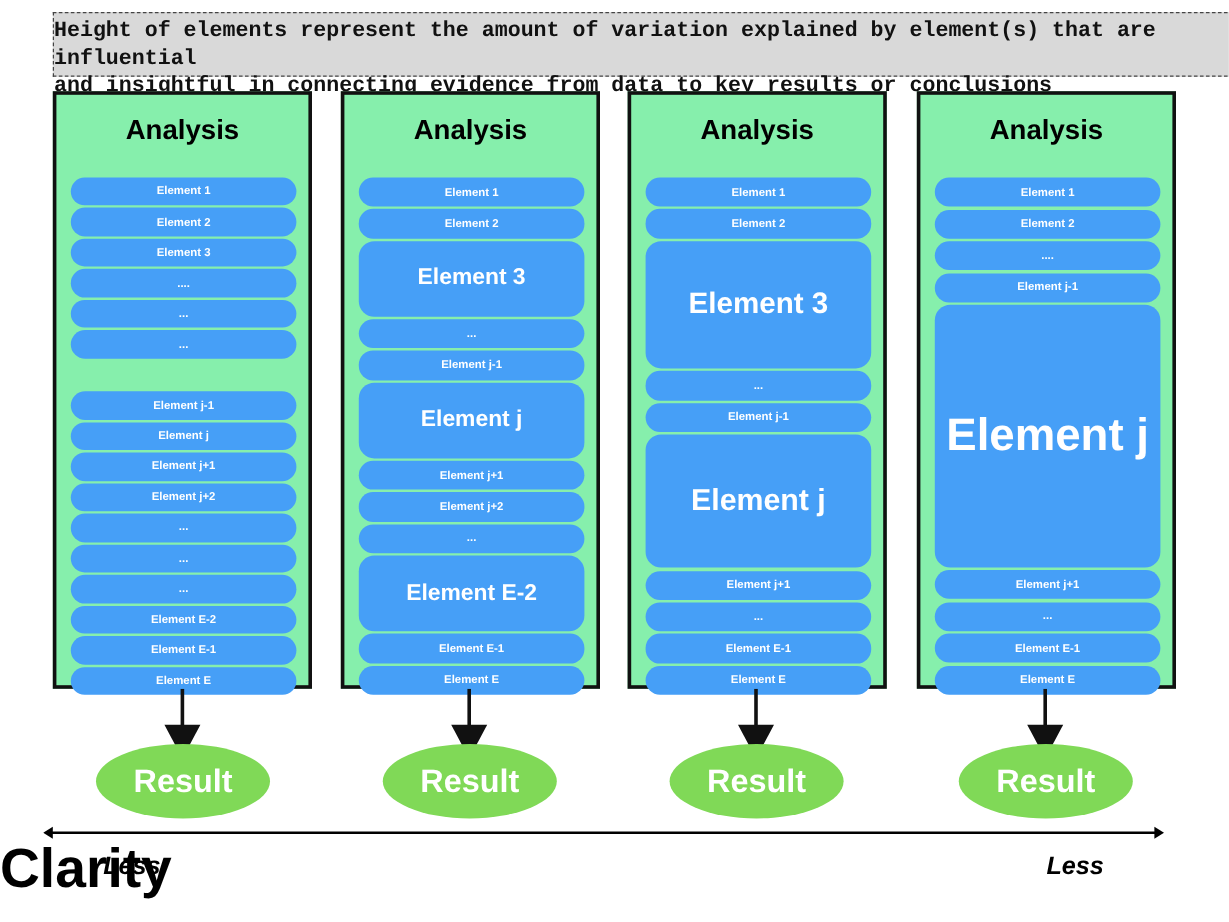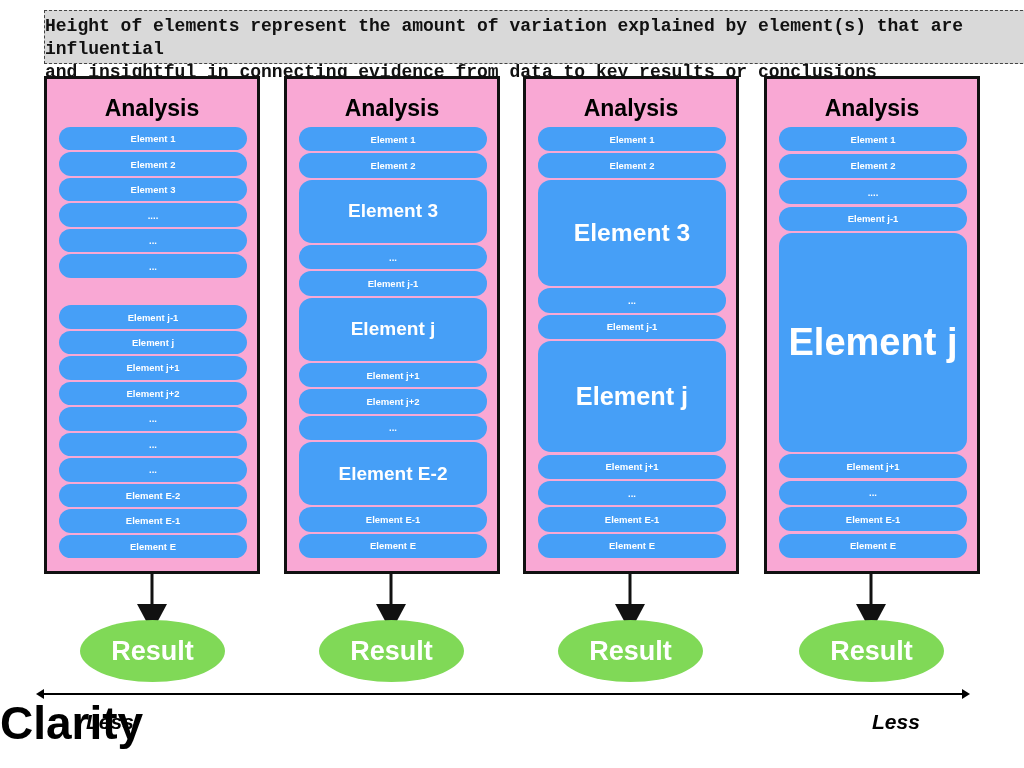--- a/index.html
+++ b/index.html
@@ -6,27 +6,27 @@
   body { width:1024px; height:768px; position:relative; overflow:hidden;
          font-family:"Liberation Sans", "DejaVu Sans", sans-serif; }
   .header {
     position:absolute; left:44px; top:10px; width:1004px; height:54px;
     background:#d9d9d9; border:1px dashed #444; box-sizing:border-box;
     text-align:left; font-weight:bold; font-size:18px; line-height:23px;
     color:#111; padding-top:4px;font-family:Liberation Mono, monospace;
   }
   .col {
     position:absolute; top:76px; width:216px; height:498px;
-    border:3px solid #111; box-sizing:border-box; background:#f9a8d4;
+    border:3px solid #111; box-sizing:border-box; background:#86efac;
   }
   .col-title {
     position:absolute; left:0; right:0; top:16px; text-align:center;
     font-weight:bold; font-size:23px; color:#000;
   }
-  .stack { position:absolute; left:12px; right:10px; top:48px; height:431px; }
+  .stack { position:absolute; left:12px; right:10px; top:69px; height:431px; }
   .el {
     position:absolute; left:0; right:0; background:#469ff7; color:#fff;
     border-radius:12px; display:flex; align-items:center; justify-content:center;
     font-weight:bold; font-size:9.5px; box-sizing:border-box;
   }
   .el.big { border-radius:13px; }
   .arrow { position:absolute; top:574px; width:40px; height:60px; }
   .result {
     position:absolute; top:620px; width:145px; height:62px; border-radius:50%;
     background:#80d957; color:#fff; font-weight:bold; font-size:27px;

